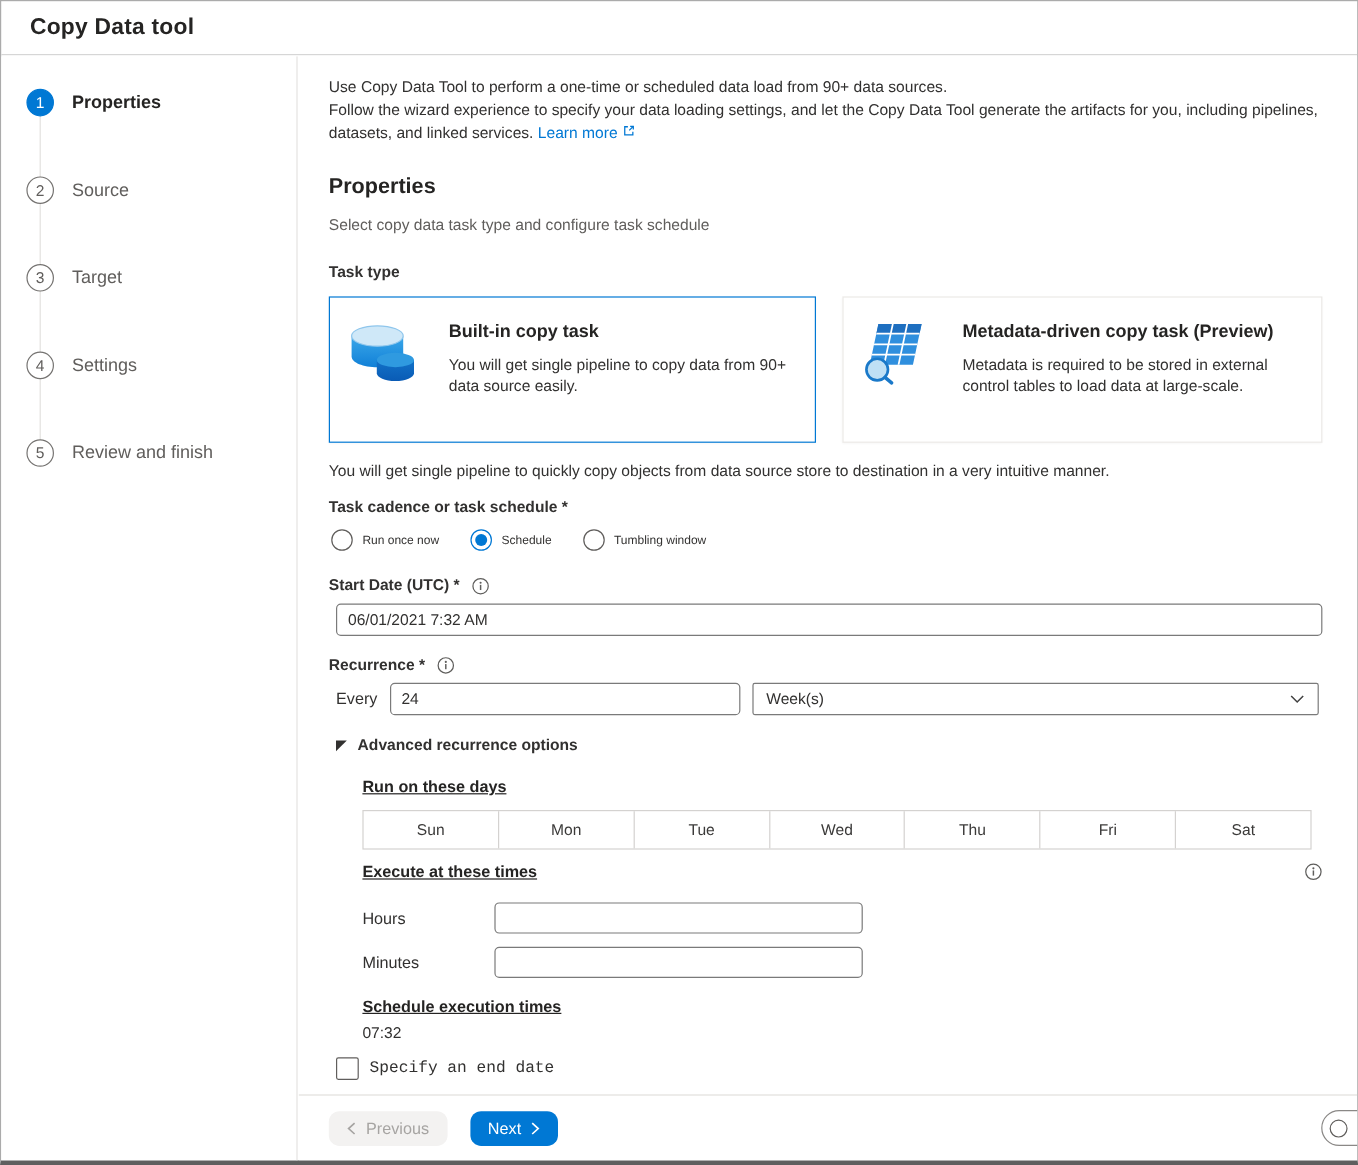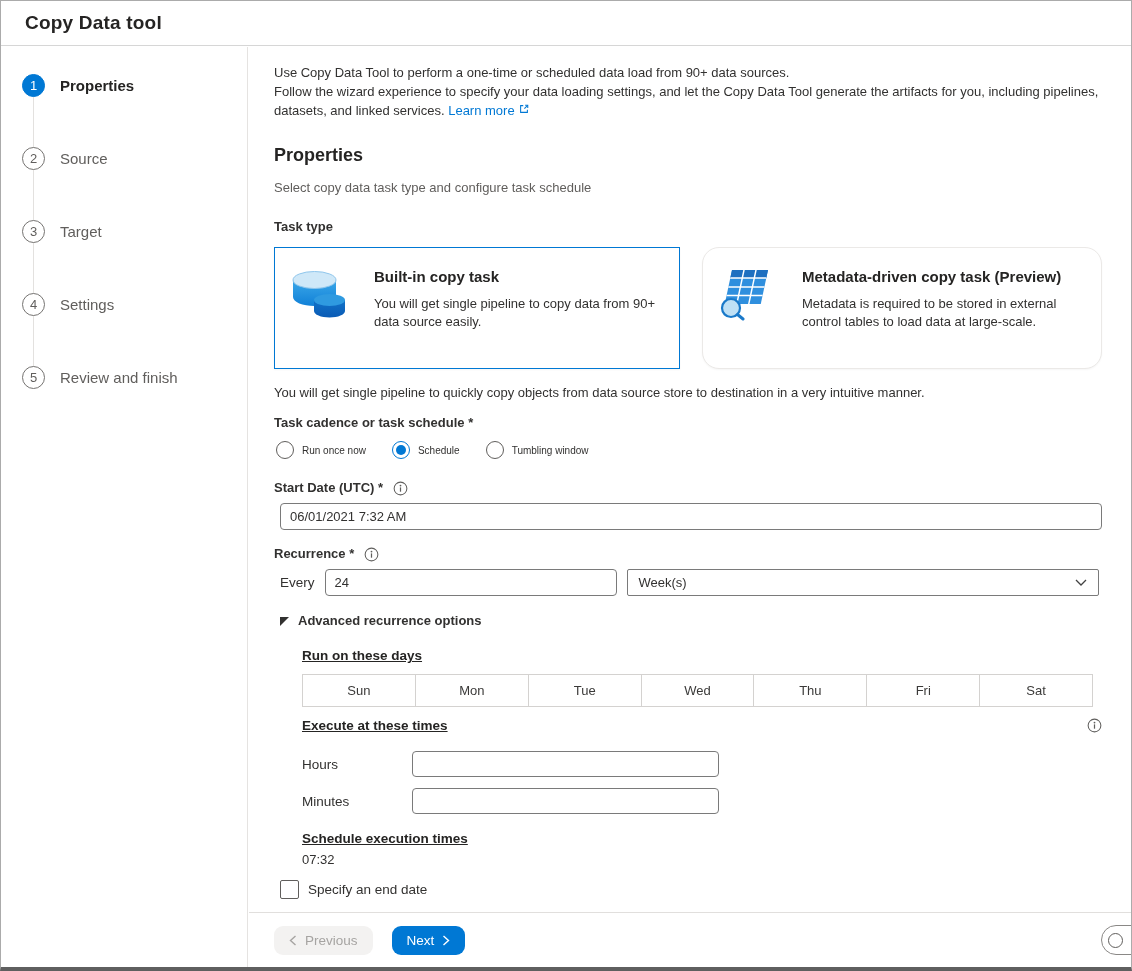--- a/index.html
+++ b/index.html
@@ -38,21 +38,21 @@
   .section-title { margin-top: 24px; font-size: 18px; font-weight: 700; color: #252423; line-height: 22px; }
   .section-sub { margin-top: 14px; font-size: 13px; color: #605e5c; line-height: 16px; }
 
   .field-label { font-size: 13px; font-weight: 700; color: #323130; line-height: 16px; }
   .mt-tasktype { margin-top: 23px; }
 
   
   .cards { display: flex; gap: 22px; margin-top: 12px; }
   .task-card { width: 406px; min-height: 122px; border: 1px solid #ebe9e7; background: #fff; display: flex; gap: 26px; padding: 17px 16px 12px 15px; cursor: pointer; box-shadow: 0 1px 2px rgba(0,0,0,.04); }
   .task-card.selected { border: 1px solid #0078d4; }
-  .task-card:last-child { width: 400px; border-radius: 17px; }
+  .task-card:last-child { width: 400px; }
   .card-icon { width: 58px; flex: none; padding-top: 2px; }
   .card-title { font-size: 15px; font-weight: 700; color: #252423; margin: 2px 0 9px; line-height: 19px; }
   .card-desc { font-size: 13px; color: #323130; line-height: 18px; }
 
   .task-note { margin-top: 16px; font-size: 13px; line-height: 16px; color: #323130; }
 
   .mt-cadence { margin-top: 14px; }
   .radio-row { display: flex; gap: 26px; margin-top: 10px; margin-left: 2px; }
   .radio-option { display: flex; align-items: center; gap: 8px; font-size: 10px; color: #323130; cursor: pointer; }
   .radio { width: 18px; height: 18px; border-radius: 50%; border: 1px solid #605e5c; background: #fff; flex: none; display: flex; align-items: center; justify-content: center; }
@@ -85,21 +85,21 @@
 
   .time-row { display: flex; align-items: center; margin-top: 11px; }
   .time-label { width: 110px; font-size: 13.5px; color: #323130; }
   .time-input { width: 307px; height: 26px; }
 
   .mt-schedexec { margin-top: 15px; }
   .exec-times-value { margin-top: 5px; font-size: 13px; color: #323130; line-height: 16px; }
 
   .checkbox-row { display: flex; align-items: center; gap: 9px; margin: 12px 0 0 6px; cursor: pointer; }
   .checkbox { width: 19px; height: 19px; border: 1px solid #605e5c; border-radius: 2px; background: #fff; flex: none; }
-  .checkbox-label { font-size: 13.5px; color: #323130; }
+  .checkbox-label { font-size: 13.5px; color: #323130; font-family: Liberation Mono, monospace; }
 
   .info-icon { display: inline-flex; cursor: default; }
 
   
   .footer { position: absolute; left: 248px; right: 0; bottom: 0; height: 55px; border-top: 1px solid #e1dfdd; background: #fff; display: flex; align-items: center; padding-left: 25px; gap: 19px; }
   .btn { height: 29px; display: inline-flex; align-items: center; gap: 8px; padding: 0 15px; font-size: 13.5px; border: none; cursor: pointer; font-family: "Liberation Sans", sans-serif; border-radius: 9px; }
   .btn-prev { background: #f3f2f1; color: #a6a4a2; }
   .btn-next { background: #0078d4; color: #fff; }
 
   .partial-btn { position: absolute; right: -18px; bottom: 12px; width: 48px; height: 30px; border: 1px solid #8a8886; border-radius: 15px; background: #fff; display: flex; align-items: center; padding-left: 6px; cursor: pointer; }

